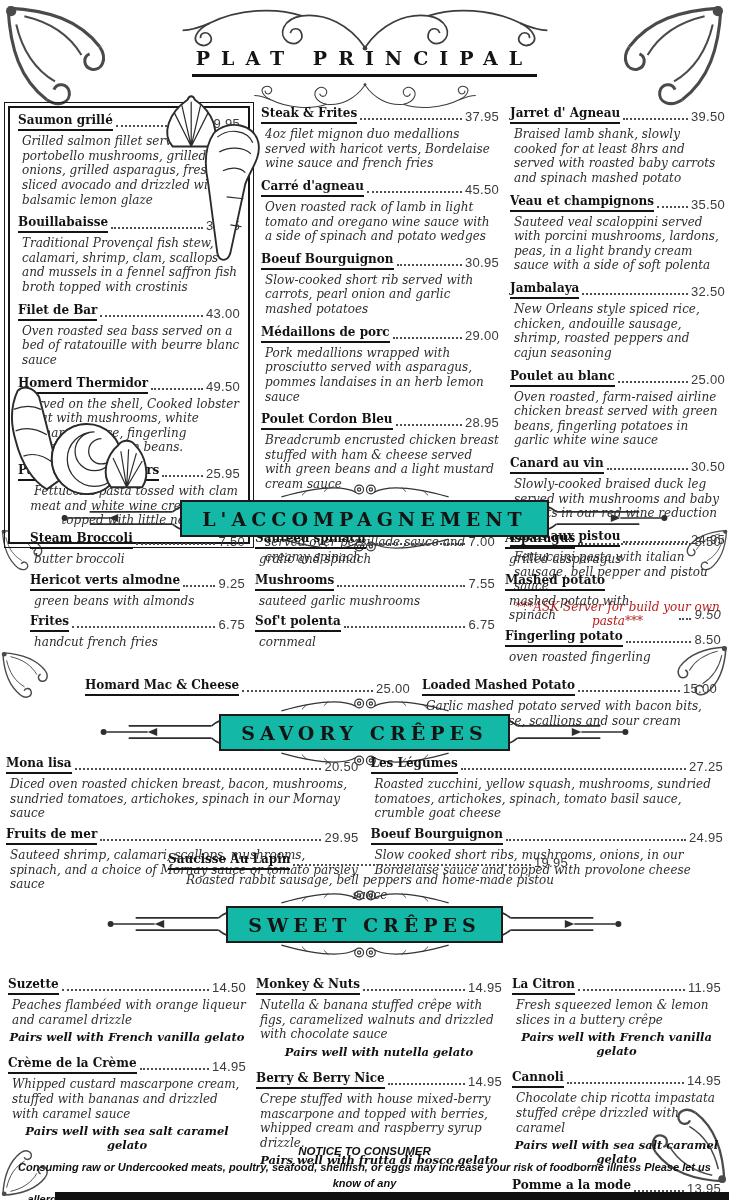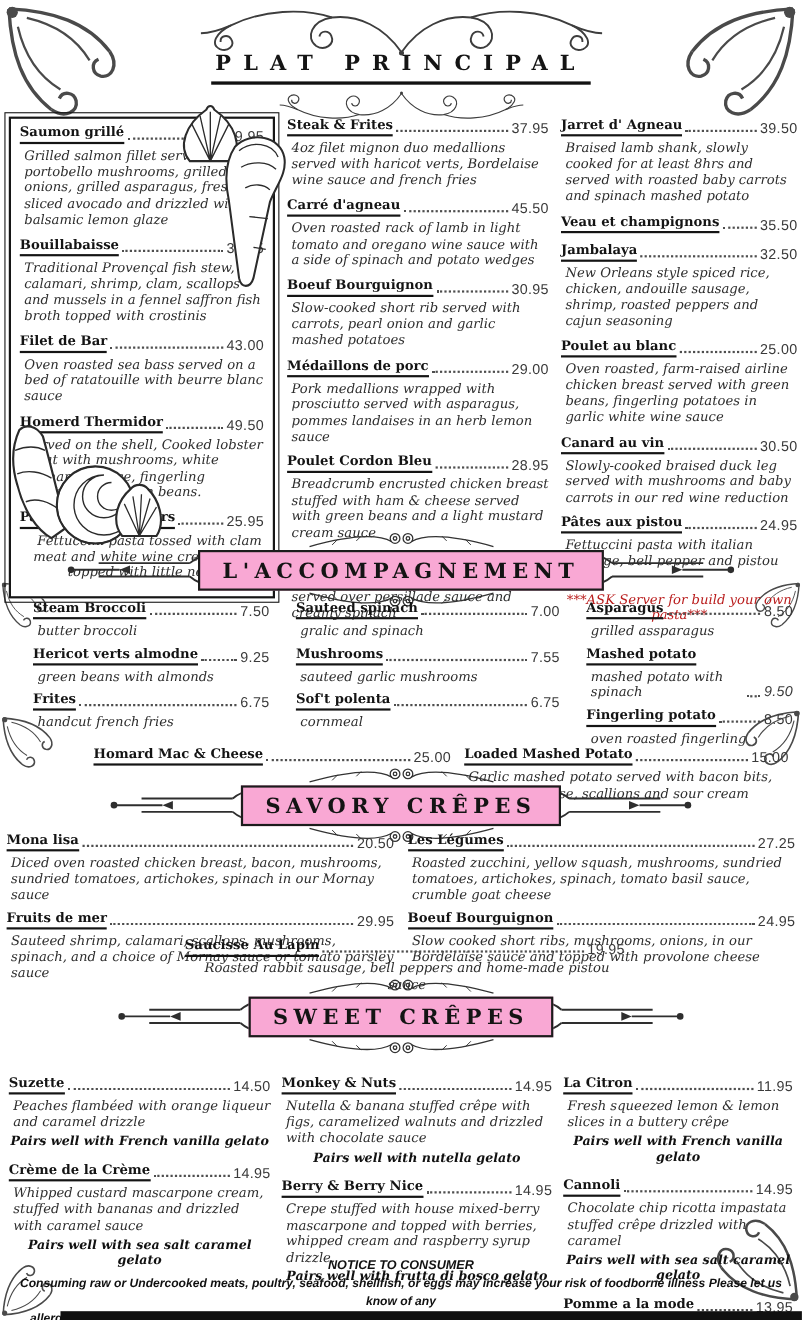--- a/index.html
+++ b/index.html
@@ -35,26 +35,26 @@
                    padding:5px 8px 6px 8px;min-height:348px;background:#fff;}
   .plat-col .menu-item{margin-bottom:8px;}
 
   
   .fancy-head{position:absolute;left:0;right:0;display:flex;flex-direction:column;align-items:center;}
   .fh-orn{width:230px;height:22px;}
   .fh-orn.bottom{transform:scaleY(-1);}
   .fh-row{display:flex;align-items:center;margin:-3px 0;}
   .fh-end{width:148px;height:38px;}
   .fh-end.right{transform:scaleX(-1);}
-  .fh-box{border:2px solid #1c1c1c;padding:6px 20px 5px;margin:0 -26px;background:#f9a8d4;z-index:1;
+  .fh-box{border:2px solid #1c1c1c;padding:6px 20px 5px;margin:0 -26px;background:#14b8a6;z-index:1;
           font-family:"DejaVu Serif",serif;font-weight:700;font-size:19px;letter-spacing:5px;white-space:nowrap;}
 
   
-  .acc-grid{position:absolute;top:545px;left:30px;right:8px;display:grid;
-            grid-template-columns:215px 240px 1fr;gap:24px;align-items:start;}
+  .acc-grid{position:absolute;top:531px;left:30px;right:8px;display:grid;
+            grid-template-columns:215px 240px 1fr;gap:10px;align-items:start;}
   .acc-bottom{position:absolute;top:638px;left:85px;right:12px;display:grid;
               grid-template-columns:325px 1fr;gap:12px;align-items:start;margin-top:40px;}
 
   
   .sav-grid{position:absolute;top:756px;left:6px;right:6px;display:grid;
             grid-template-columns:1fr 1fr;gap:12px;align-items:start;}
   .sav-center{position:absolute;top:852px;left:168px;width:400px;}
   .sav-center .item-desc{text-align:center;}
 
   
@@ -295,20 +295,21 @@
             <span class="item-price">39.50</span>
           </div>
           <p class="item-desc">Braised lamb shank, slowly cooked for at least 8hrs and served with roasted baby carrots and spinach mashed potato</p>
         </div>
         <div class="menu-item">
           <div class="item-head">
             <span class="item-name">Veau et champignons</span>
             <span class="leader"></span>
             <span class="item-price">35.50</span>
           </div>
+          <p class="item-desc">Sauteed veal scaloppini served with porcini mushrooms, lardons, peas, in a light brandy cream sauce with a side of soft polenta</p>
         </div>
         <div class="menu-item">
           <div class="item-head">
             <span class="item-name">Jambalaya</span>
             <span class="leader"></span>
             <span class="item-price">32.50</span>
           </div>
           <p class="item-desc">New Orleans style spiced rice, chicken, andouille sausage, shrimp, roasted peppers and cajun seasoning</p>
         </div>
         <div class="menu-item">

